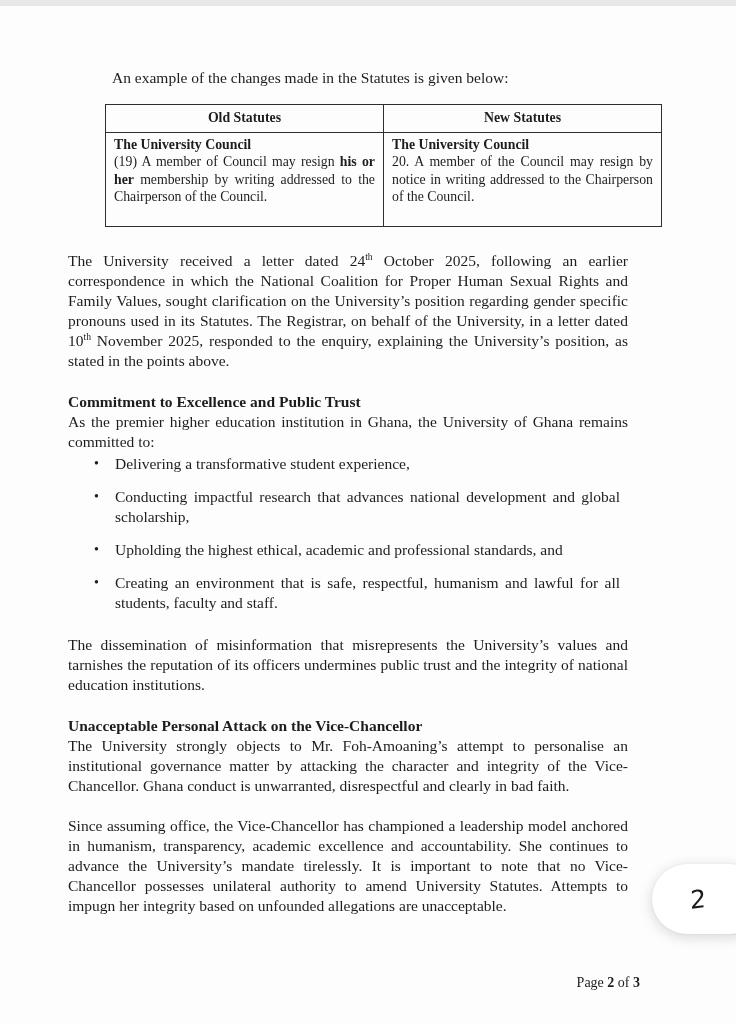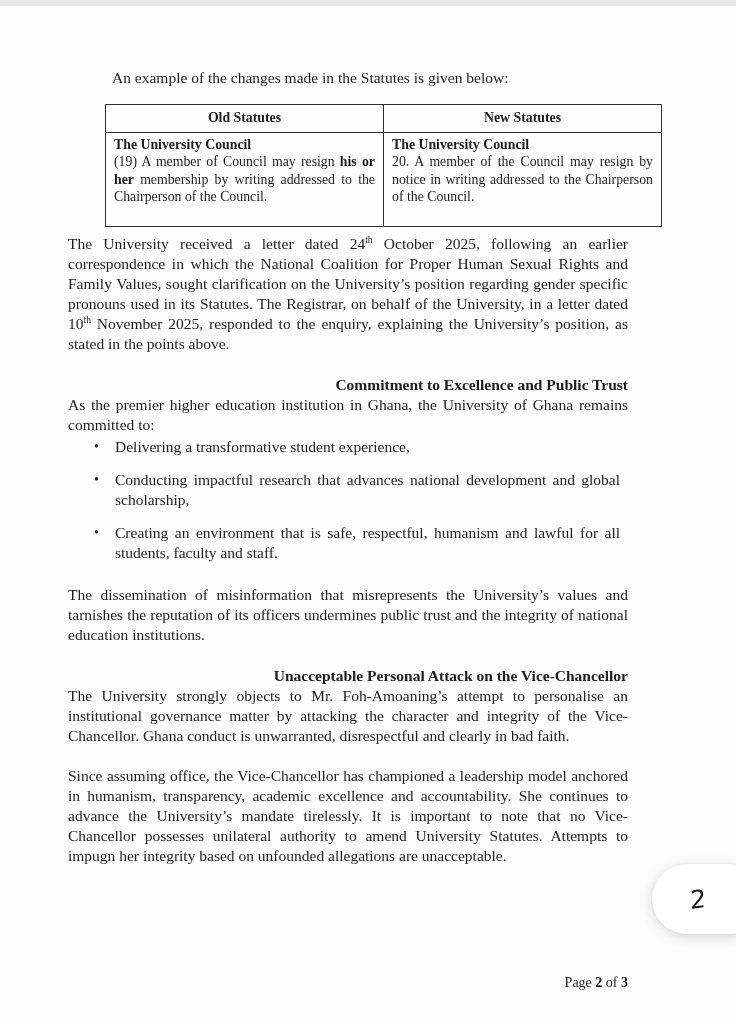--- a/index.html
+++ b/index.html
@@ -59,27 +59,26 @@
     font-weight: 700;
     display: block;
   }
   .para {
     font-size: 15.5px;
     line-height: 20px;
     text-align: justify;
     margin: 0;
   }
   .para + .para { margin-top: 0; }
-  .mt-block { margin-top: 7px; }
+  .mt-block { margin-top: 24px; }
   .section-heading {
     font-size: 15.5px;
     line-height: 20px;
     font-weight: 700;
     margin: 21px 0 0 0;
-    text-align: right;
   }
   ul.bullets {
     list-style: none;
     margin: 2px 0 0 0;
     padding: 0;
   }
   ul.bullets li {
     position: relative;
     padding-left: 47px;
     font-size: 15.5px;
@@ -91,21 +90,21 @@
     content: "\2022";
     position: absolute;
     left: 26px;
     top: 0;
     font-size: 14px;
   }
   .bold { font-weight: 700; }
   .sup { vertical-align: super; font-size: 0.62em; line-height: 0; }
   .footer {
     position: absolute;
-    right: 108px;
+    right: 96px;
     bottom: 32px;
     font-size: 14px;
     line-height: 18px;
     color: #1d1d1d;
   }
   .scroll-badge {
     position: absolute;
     top: 864px;
     right: -28px;
     width: 112px;
@@ -154,20 +153,21 @@
     </table>
 
   <p class="para mt-block"><span>The University received a letter dated 24</span><span class="sup">th</span><span> October 2025, following an earlier correspondence in which the National Coalition for Proper Human Sexual Rights and Family Values, sought clarification on the University’s position regarding gender specific pronouns used in its Statutes. The Registrar, on behalf of the University, in a letter dated 10</span><span class="sup">th</span><span> November 2025, responded to the enquiry, explaining the University’s position, as stated in the points above.</span></p>
 
   <h2 class="section-heading">Commitment to Excellence and Public Trust</h2>
   <p class="para">As the premier higher education institution in Ghana, the University of Ghana remains committed to:</p>
 
   <ul class="bullets">
     <li>Delivering a transformative student experience,</li>
     <li>Conducting impactful research that advances national development and global scholarship,</li>
+    <li>Upholding the highest ethical, academic and professional standards, and</li>
     <li>Creating an environment that is safe, respectful, humanism and lawful for all students, faculty and staff.</li>
   </ul>
 
   <p class="para" style="margin-top:22px">The dissemination of misinformation that misrepresents the University’s values and tarnishes the reputation of its officers undermines public trust and the integrity of national education institutions.</p>
 
   <h2 class="section-heading">Unacceptable Personal Attack on the Vice-Chancellor</h2>
   <p class="para">The University strongly objects to Mr. Foh-Amoaning’s attempt to personalise an institutional governance matter by attacking the character and integrity of the Vice-Chancellor. Ghana conduct is unwarranted, disrespectful and clearly in bad faith.</p>
 
   <p class="para" style="margin-top:20px">Since assuming office, the Vice-Chancellor has championed a leadership model anchored in humanism, transparency, academic excellence and accountability. She continues to advance the University’s mandate tirelessly. It is important to note that no Vice-Chancellor possesses unilateral authority to amend University Statutes. Attempts to impugn her integrity based on unfounded allegations are unacceptable.</p>
 

